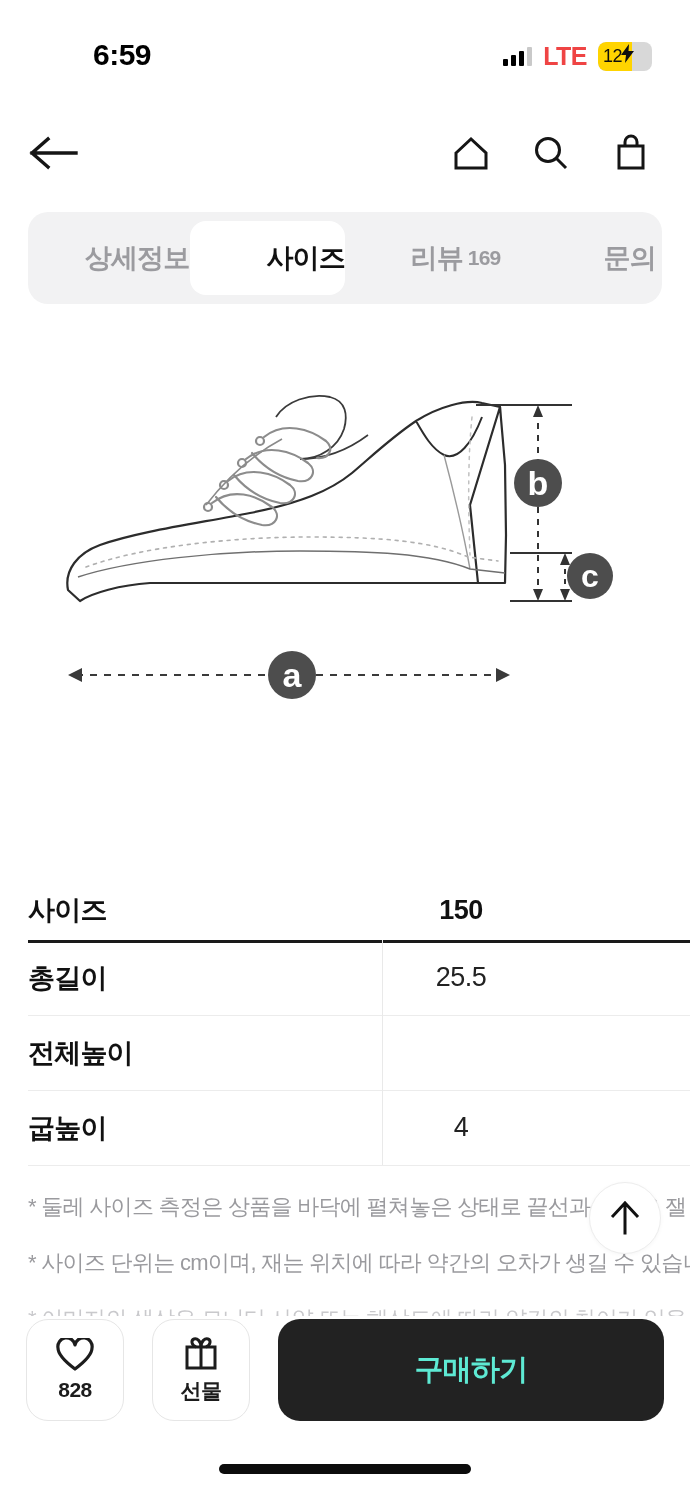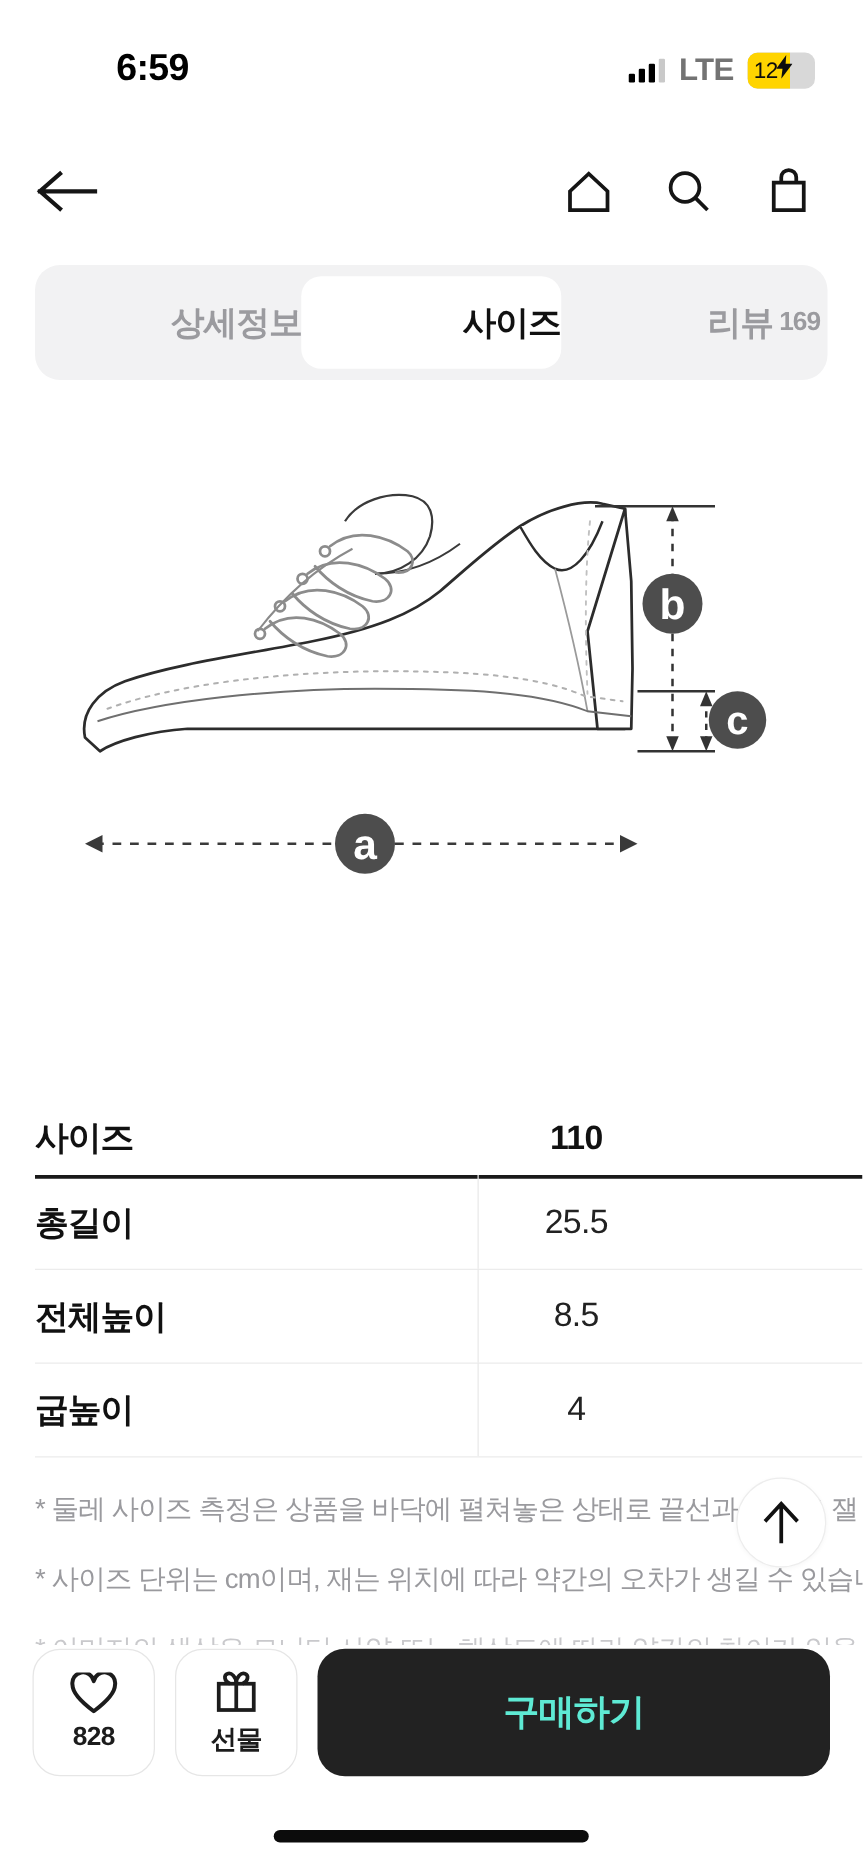--- a/index.html
+++ b/index.html
@@ -22,21 +22,21 @@
     font-size:30px; font-weight:bold; letter-spacing:-0.5px; color:#000;
     margin-top:10px; margin-left:55px;
   }
   .status-right{ display:flex; align-items:center; gap:11px; margin-top:12px; }
   .signal{ display:flex; align-items:flex-end; gap:3px; height:20px; }
   .signal i{ display:block; width:5px; background:#000; border-radius:1px; }
   .signal i:nth-child(1){ height:7px; }
   .signal i:nth-child(2){ height:11px; }
   .signal i:nth-child(3){ height:15px; }
   .signal i:nth-child(4){ height:19px; background:#c9c9c9; }
-  .lte{ font-size:25px; font-weight:bold; letter-spacing:-0.5px; color:#737373; }
+  .lte{ font-size:25px; font-weight:bold; letter-spacing:-0.5px; color:#ef4444; }
   .battery{
     position:relative; width:54px; height:29px; border-radius:8px;
     background:#d8d8d8; display:flex; align-items:center;
     overflow:hidden;
   }
   .battery .fill{
     position:absolute; left:0; top:0; bottom:0; width:34px;
     background:#ffd400; border-radius:8px 0 0 8px;
   }
   .battery .pct{
@@ -120,21 +120,21 @@
   .scrolltop{
     position:absolute; top:1182px; left:589px; width:72px; height:72px;
     border-radius:50%; background:#ffffff; border:1px solid #ededed;
     display:flex; align-items:center; justify-content:center;
     box-shadow:0 1px 4px rgba(0,0,0,0.04);
   }
 
   
   .bottombar{
     position:absolute; left:0; top:1316px; width:690px; height:108px;
-    background:#ffffff; display:flex; align-items:center; padding:0 26px; gap:16px;
+    background:#ffffff; display:flex; align-items:center; padding:0 26px; gap:28px;
   }
   .ico-btn{
     width:98px; height:102px; border:1px solid #e6e6e6; border-radius:22px;
     background:#fff; display:flex; flex-direction:column; align-items:center;
     justify-content:center; gap:6px;
   }
   .ico-btn .cap{ font-size:21px; font-weight:bold; color:#1c1c1c; letter-spacing:-0.5px; }
   .buy-btn{
     flex:1; height:102px; border-radius:22px; background:#222222;
     display:flex; align-items:center; justify-content:center;
@@ -202,20 +202,23 @@
   <div class="tab">
     <span>상세정보</span>
   </div>
   <div class="tab active">
     <span>사이즈</span>
   </div>
   <div class="tab">
     <span>리뷰</span>
     <span class="cnt">169</span>
   </div>
+  <div class="tab">
+    <span>문의</span>
+  </div>
 </div>
 
 <div class="figure">
   <svg viewBox="0 0 690 360">
 
     <path d="M68 235 C64 215, 78 198, 100 190 C140 176, 200 168, 250 158
              C300 148, 330 136, 352 118 C372 101, 392 82, 416 66
              C438 52, 466 44, 482 48 L500 52 L500 228
              L150 228 C120 230, 92 238, 80 246 Z" fill="#ffffff" stroke="#2c2c2c" stroke-width="2.2" stroke-linejoin="round"></path>
 
@@ -283,35 +286,34 @@
       <circle cx="292" cy="320" r="24" fill="#4d4d4d"></circle>
       <text x="292" y="332" font-family="Liberation Sans, sans-serif" font-size="34" font-weight="bold" fill="#ffffff" text-anchor="middle">a</text>
     </g>
   </svg>
 </div>
 
 <div class="size-table">
 
   <div class="st-row head">
     <div class="st-label">사이즈</div>
-    <div class="st-val">110</div>
+    <div class="st-val">150</div>
   </div>
 
   <div class="st-row">
     <div class="thick-divider"></div>
     <div class="vline"></div>
     <div class="st-label">총길이</div>
     <div class="st-val">25.5</div>
   </div>
 
   <div class="st-row">
     <div class="thin-divider"></div>
     <div class="vline"></div>
     <div class="st-label">전체높이</div>
-    <div class="st-val">8.5</div>
   </div>
 
   <div class="st-row">
     <div class="thin-divider"></div>
     <div class="vline"></div>
     <div class="st-label">굽높이</div>
     <div class="st-val">4</div>
   </div>
 
   <div class="st-row" style="height:2px">

